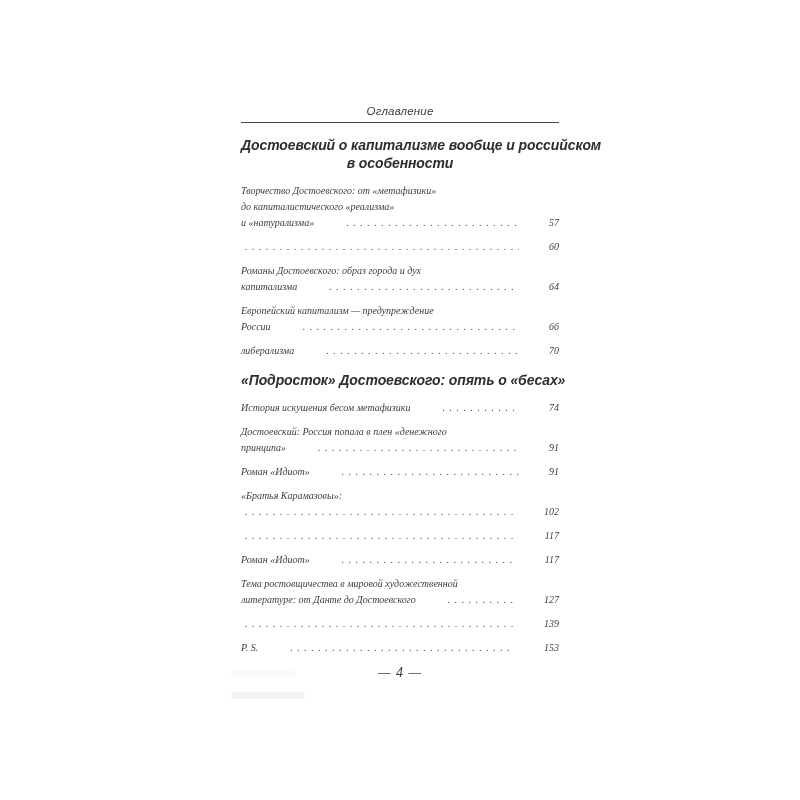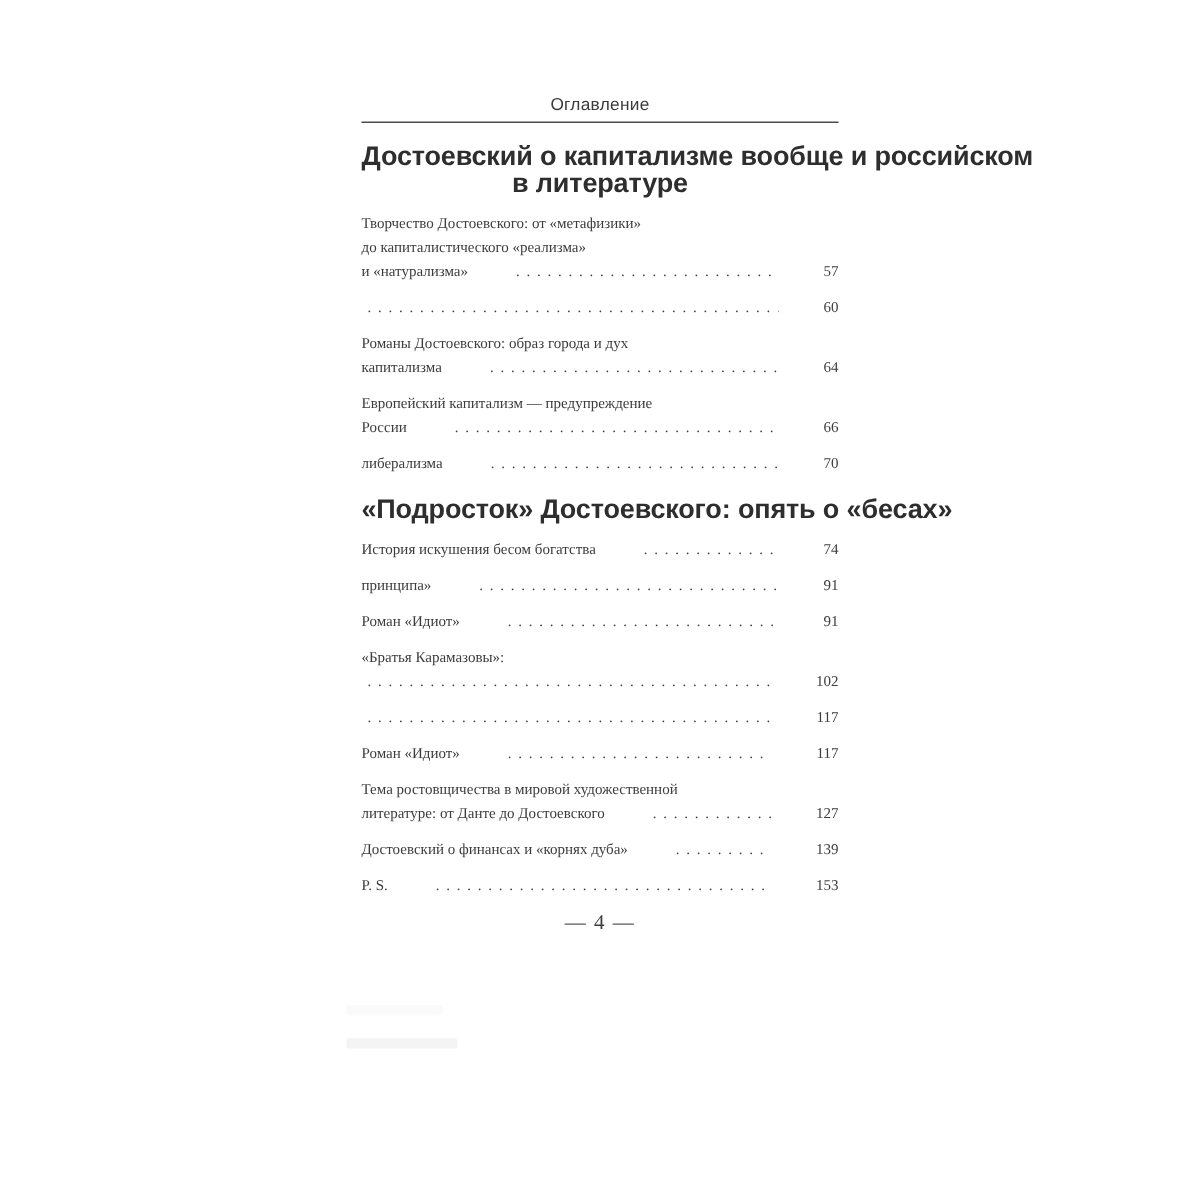--- a/index.html
+++ b/index.html
@@ -11,40 +11,41 @@
     width: 800px;
     height: 800px;
     position: relative;
     font-family: "Liberation Serif", serif;
     color: #3d3d3d;
     overflow: hidden;
   }
   .page {
     width: 318px;
     margin: 0 auto;
-    padding-top: 64px;
+    padding-top: 105px;
     position: relative;
+    font-style: italic;
   }
   .running-header {
     font-family: "Liberation Sans", sans-serif;
     font-size: 11.5px;
     letter-spacing: 0.2px;
     text-align: center;
     color: #3a3a3a;
     margin-bottom: 5px;
   }
   .header-rule {
     border: none;
     border-top: 1.2px solid #4c4c4c;
     margin: 0 0 13px 0;
   }
   .section-heading {
     font-family: "Liberation Sans", sans-serif;
     font-weight: bold;
-    font-size: 18px;
+    font-size: 14px;
     line-height: 18px;
     letter-spacing: -0.1px;
     text-align: center;
     color: #2e2e2e;
     margin: 12px 0 11px 0;
   }
   .section-heading .h-line { white-space: nowrap; }
   .entry {
     font-size: 10px;
     line-height: 16px;
@@ -90,21 +91,21 @@
 </head>
 <body>
 
 <div class="page">
   <div class="running-header">Оглавление</div>
   <hr class="header-rule">
 
   <main id="toc">
       <div class="section-heading">
         <div class="h-line">Достоевский о капитализме вообще и российском</div>
-        <div class="h-line">в литературе</div>
+        <div class="h-line">в особенности</div>
       </div>
       <div class="entry">
         <div class="entry-line">Творчество Достоевского: от «метафизики»</div>
         <div class="entry-line">до капиталистического «реализма»</div>
         <div class="entry-last">
           <span class="entry-text">и «натурализма»</span>
           <span class="dot-leader">..........................................................................................</span>
           <span class="page-num">57</span>
         </div>
       </div>
@@ -135,26 +136,27 @@
           <span class="entry-text">либерализма</span>
           <span class="dot-leader">..........................................................................................</span>
           <span class="page-num">70</span>
         </div>
       </div>
       <div class="section-heading">
         <div class="h-line">«Подросток» Достоевского: опять о «бесах»</div>
       </div>
       <div class="entry">
         <div class="entry-last">
-          <span class="entry-text">История искушения бесом богатства</span>
+          <span class="entry-text">История искушения бесом метафизики</span>
           <span class="dot-leader">..........................................................................................</span>
           <span class="page-num">74</span>
         </div>
       </div>
       <div class="entry">
+        <div class="entry-line">Достоевский: Россия попала в плен «денежного</div>
         <div class="entry-last">
           <span class="entry-text">принципа»</span>
           <span class="dot-leader">..........................................................................................</span>
           <span class="page-num">91</span>
         </div>
       </div>
       <div class="entry">
         <div class="entry-last">
           <span class="entry-text">Роман «Идиот»</span>
           <span class="dot-leader">..........................................................................................</span>
@@ -184,21 +186,20 @@
       <div class="entry">
         <div class="entry-line">Тема ростовщичества в мировой художественной</div>
         <div class="entry-last">
           <span class="entry-text">литературе: от Данте до Достоевского</span>
           <span class="dot-leader">..........................................................................................</span>
           <span class="page-num">127</span>
         </div>
       </div>
       <div class="entry">
         <div class="entry-last">
-          <span class="entry-text">Достоевский о финансах и «корнях дуба»</span>
           <span class="dot-leader">..........................................................................................</span>
           <span class="page-num">139</span>
         </div>
       </div>
       <div class="entry">
         <div class="entry-last">
           <span class="entry-text">P. S.</span>
           <span class="dot-leader">..........................................................................................</span>
           <span class="page-num">153</span>
         </div>

